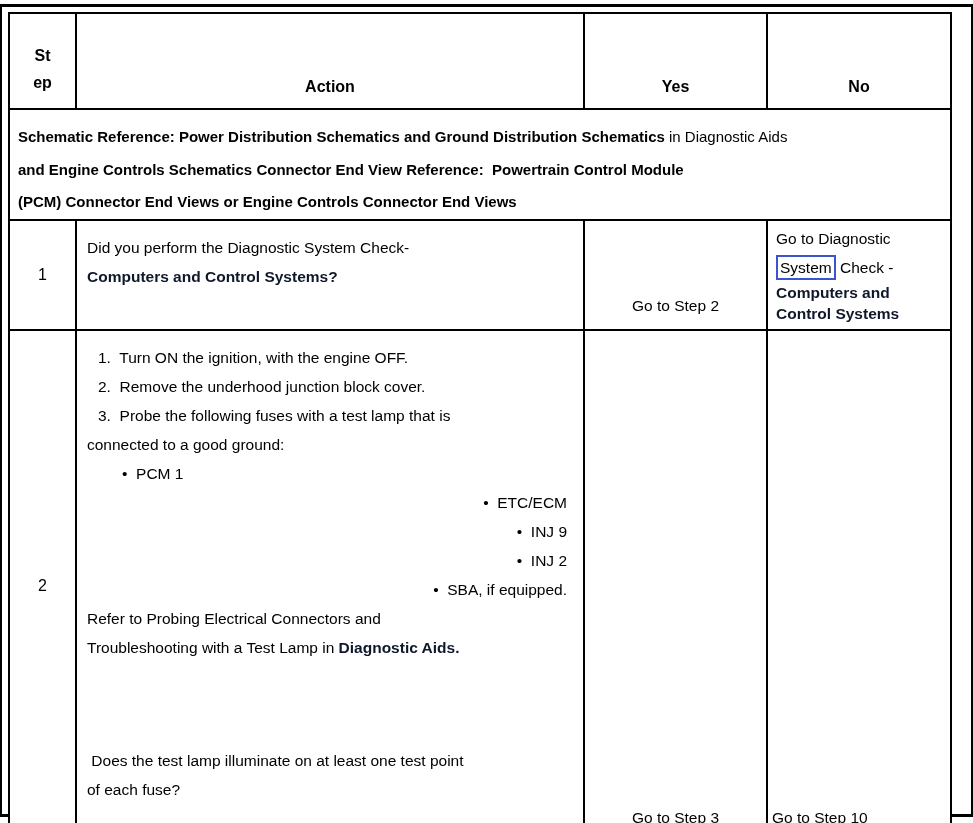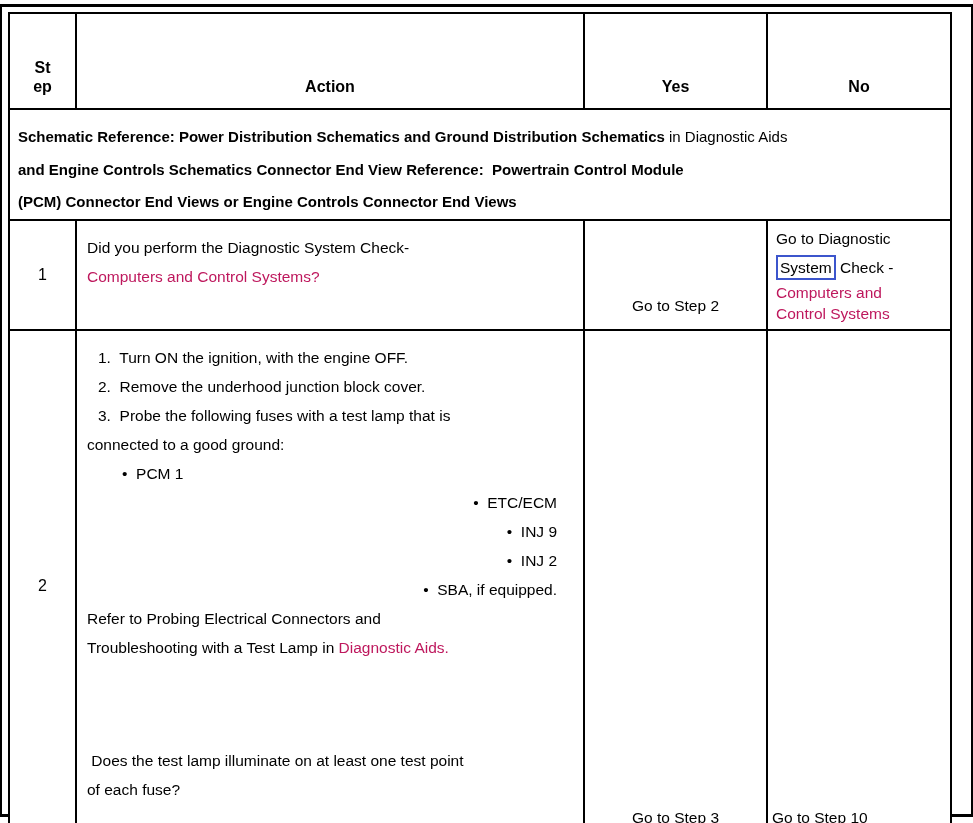--- a/index.html
+++ b/index.html
@@ -23,44 +23,44 @@
     border-collapse: collapse; table-layout: fixed; background: #fff;
   }
   table.diag td { border: 2px solid #000; }
   .c-step { width: 67px; } .c-action { width: 508px; }
   .c-yes { width: 183px; } .c-no { width: 184px; }
 
   .hdr-row td {
     height: 96px; vertical-align: bottom; text-align: center;
     font-weight: bold; font-size: 16px; padding-bottom: 12px;
   }
-  .steph { display: inline-block; white-space: pre-line; line-height: 19px; }
+  .steph { display: inline-block; white-space: pre-line; line-height: 27px; }
 
   .schem {
     height: 107px; vertical-align: top;
     padding: 11px 8px 0 8px;
     font-size: 15px; line-height: 32.5px;
   }
   .schem .b { font-weight: bold; white-space: pre-wrap; }
   .schem .lnk { font-weight: normal; white-space: pre-wrap; margin-top: 28px; }
 
   .stepcell { text-align: center; vertical-align: middle; font-size: 16px; }
 
   .ln { font-size: 15.5px; line-height: 29px; white-space: pre-wrap; }
 
-  .action { vertical-align: top; padding: 12px 26px 4px 10px; }
+  .action { vertical-align: top; padding: 12px 16px 4px 10px; }
   tr.r1 td { height: 110px; }
   tr.r2 td { height: 512px; }
 
   .yescell { vertical-align: bottom; text-align: center; padding: 0 4px 14px 4px; border-radius: 15px; }
   .nocell.ntop { vertical-align: top; text-align: left; padding: 3px 6px 0 8px; }
   .nocell.nbottom { vertical-align: bottom; text-align: left; padding: 0 4px 14px 4px; }
   .goto { font-size: 15.5px; }
 
-  .gray { color: #be185d; }
+  .gray { color: #0f172a; font-weight: bold; }
   .tight { line-height: 21.5px; }
 
   .indnum  { padding-left: 11px; }
   .indbul  { padding-left: 13px; text-align: right; }
   .indbul2 { padding-left: 35px; }
   .question { margin-top: 84px; }
 
   .focusbox {
     border: 2px solid #3c55cc;
     padding: 0 2px;

